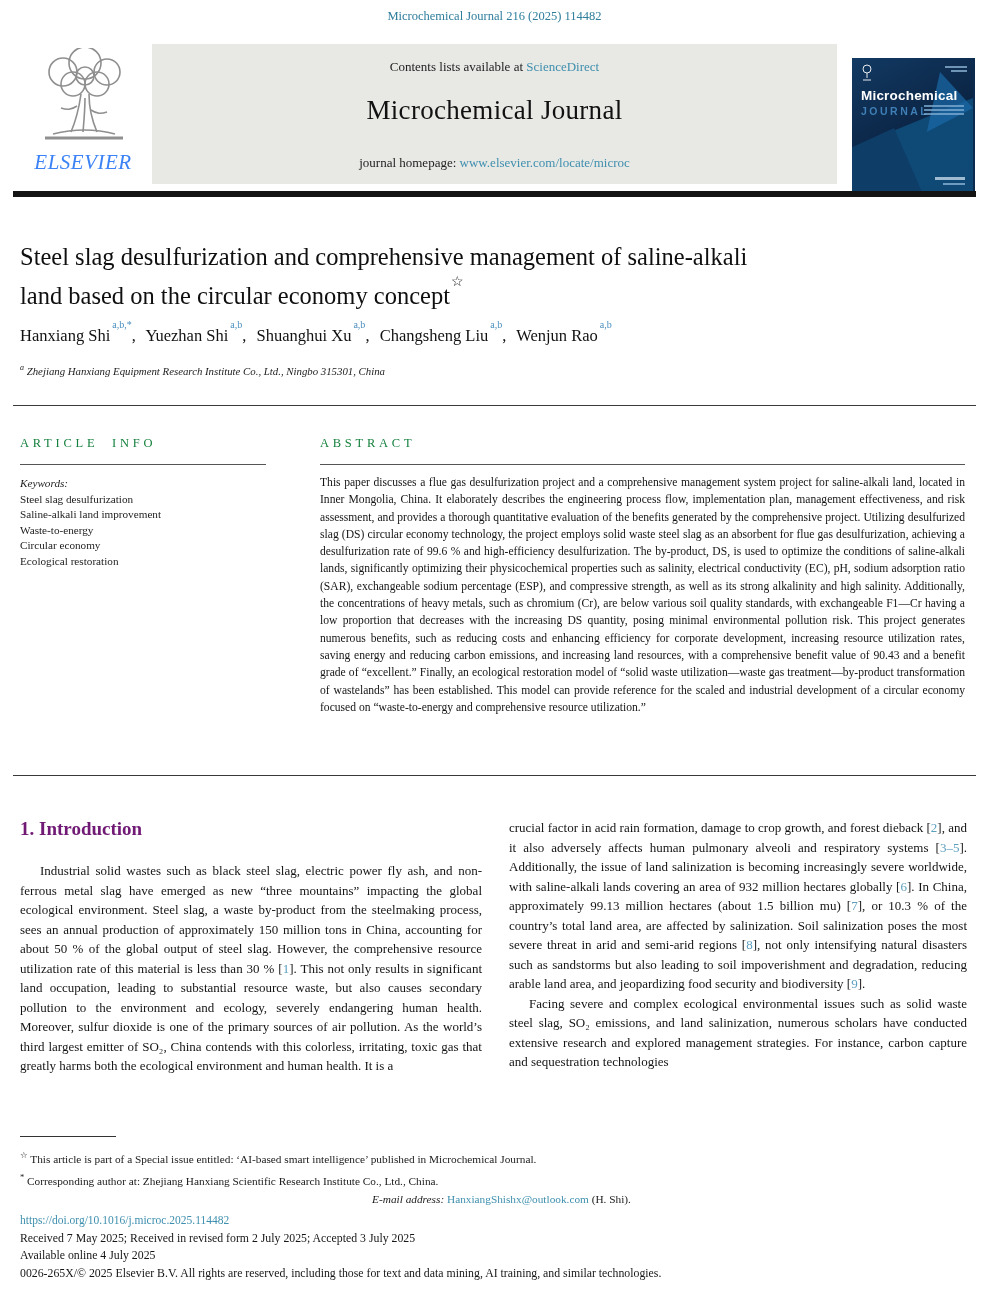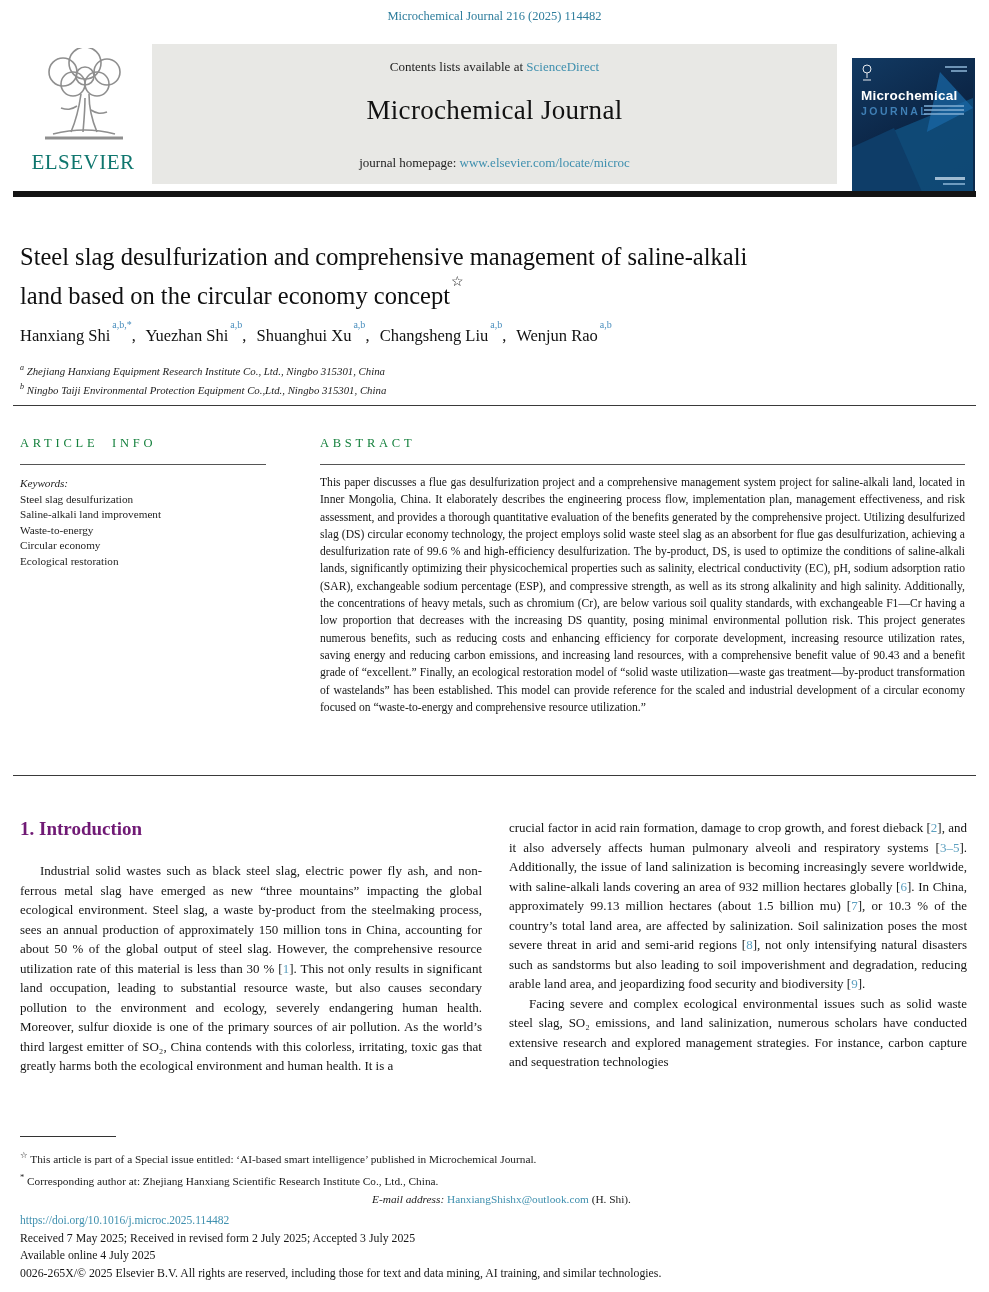--- a/index.html
+++ b/index.html
@@ -9,22 +9,22 @@
     overflow:hidden;
   }
   .link{color:#3e8fae; text-decoration:none; cursor:pointer;}
   .ref{color:#5b9fbf;}
   
   .journal-ref{position:absolute; top:9px; left:0; width:100%; text-align:center;
     font-size:12.5px; color:#2e7d9c;}
   
   .masthead{position:absolute; top:44px; left:16px; width:959px; height:140px;}
   .elsevier-logo{position:absolute; left:2px; top:4px; width:130px; height:134px; text-align:center;}
-  .elsevier-word{font-size:21px; color:#0f766e; letter-spacing:0.5px; margin-top:2px;
-    font-family:"Liberation Serif",serif;}
+  .elsevier-word{font-size:21px; color:#3b82f6; letter-spacing:0.5px; margin-top:2px;
+    font-family:"Liberation Serif",serif;font-style:italic;}
   .banner{position:absolute; left:136px; top:0; width:685px; height:140px; background:#e8e8e5; text-align:center;}
   .contents-line{padding-top:15px; font-size:13px; color:#222;}
   .banner-title{margin-top:20px; font-size:27px; color:#111; letter-spacing:0.3px;}
   .homepage-line{position:absolute; bottom:13px; width:100%; font-size:13px; color:#222;}
   
   .cover{position:absolute; right:0; top:2px; width:123px; height:134px; background:#0c2a4d; overflow:hidden;margin-top:12px;}
   .cover .shape{position:absolute;}
   .sh1{left:0; top:0; width:121px; height:134px;
     background:linear-gradient(150deg,#123a63 0%,#0b2444 55%,#0a1f3c 100%);}
   .sh2{left:30px; top:40px; width:91px; height:94px; background:#11507f;
@@ -166,21 +166,20 @@
   <div class="authors">
     <span class="author"><span>Hanxiang Shi</span><sup class="a-sup">a,b,*</sup><span>,</span></span>
     <span class="author"><span>Yuezhan Shi</span><sup class="a-sup">a,b</sup><span>,</span></span>
     <span class="author"><span>Shuanghui Xu</span><sup class="a-sup">a,b</sup><span>,</span></span>
     <span class="author"><span>Changsheng Liu</span><sup class="a-sup">a,b</sup><span>,</span></span>
     <span class="author"><span>Wenjun Rao</span><sup class="a-sup">a,b</sup><span></span></span>
   </div>
 
   <div class="affils">
     <div class="affil"><sup>a</sup> <span>Zhejiang Hanxiang Equipment Research Institute Co., Ltd., Ningbo 315301, China</span></div>
-    <div class="affil"><sup>b</sup> <span>Ningbo Taiji Environmental Protection Equipment Co.,Ltd., Ningbo 315301, China</span></div>
   </div>
 
   <div class="rule-full rule1"></div>
 
   <div class="info-col">
     <div class="sec-heading">ARTICLE INFO</div>
     <div class="head-rule"></div>
     <div class="keywords">
       <div class="kw-label">Keywords:</div>
       <div>Steel slag desulfurization</div>

